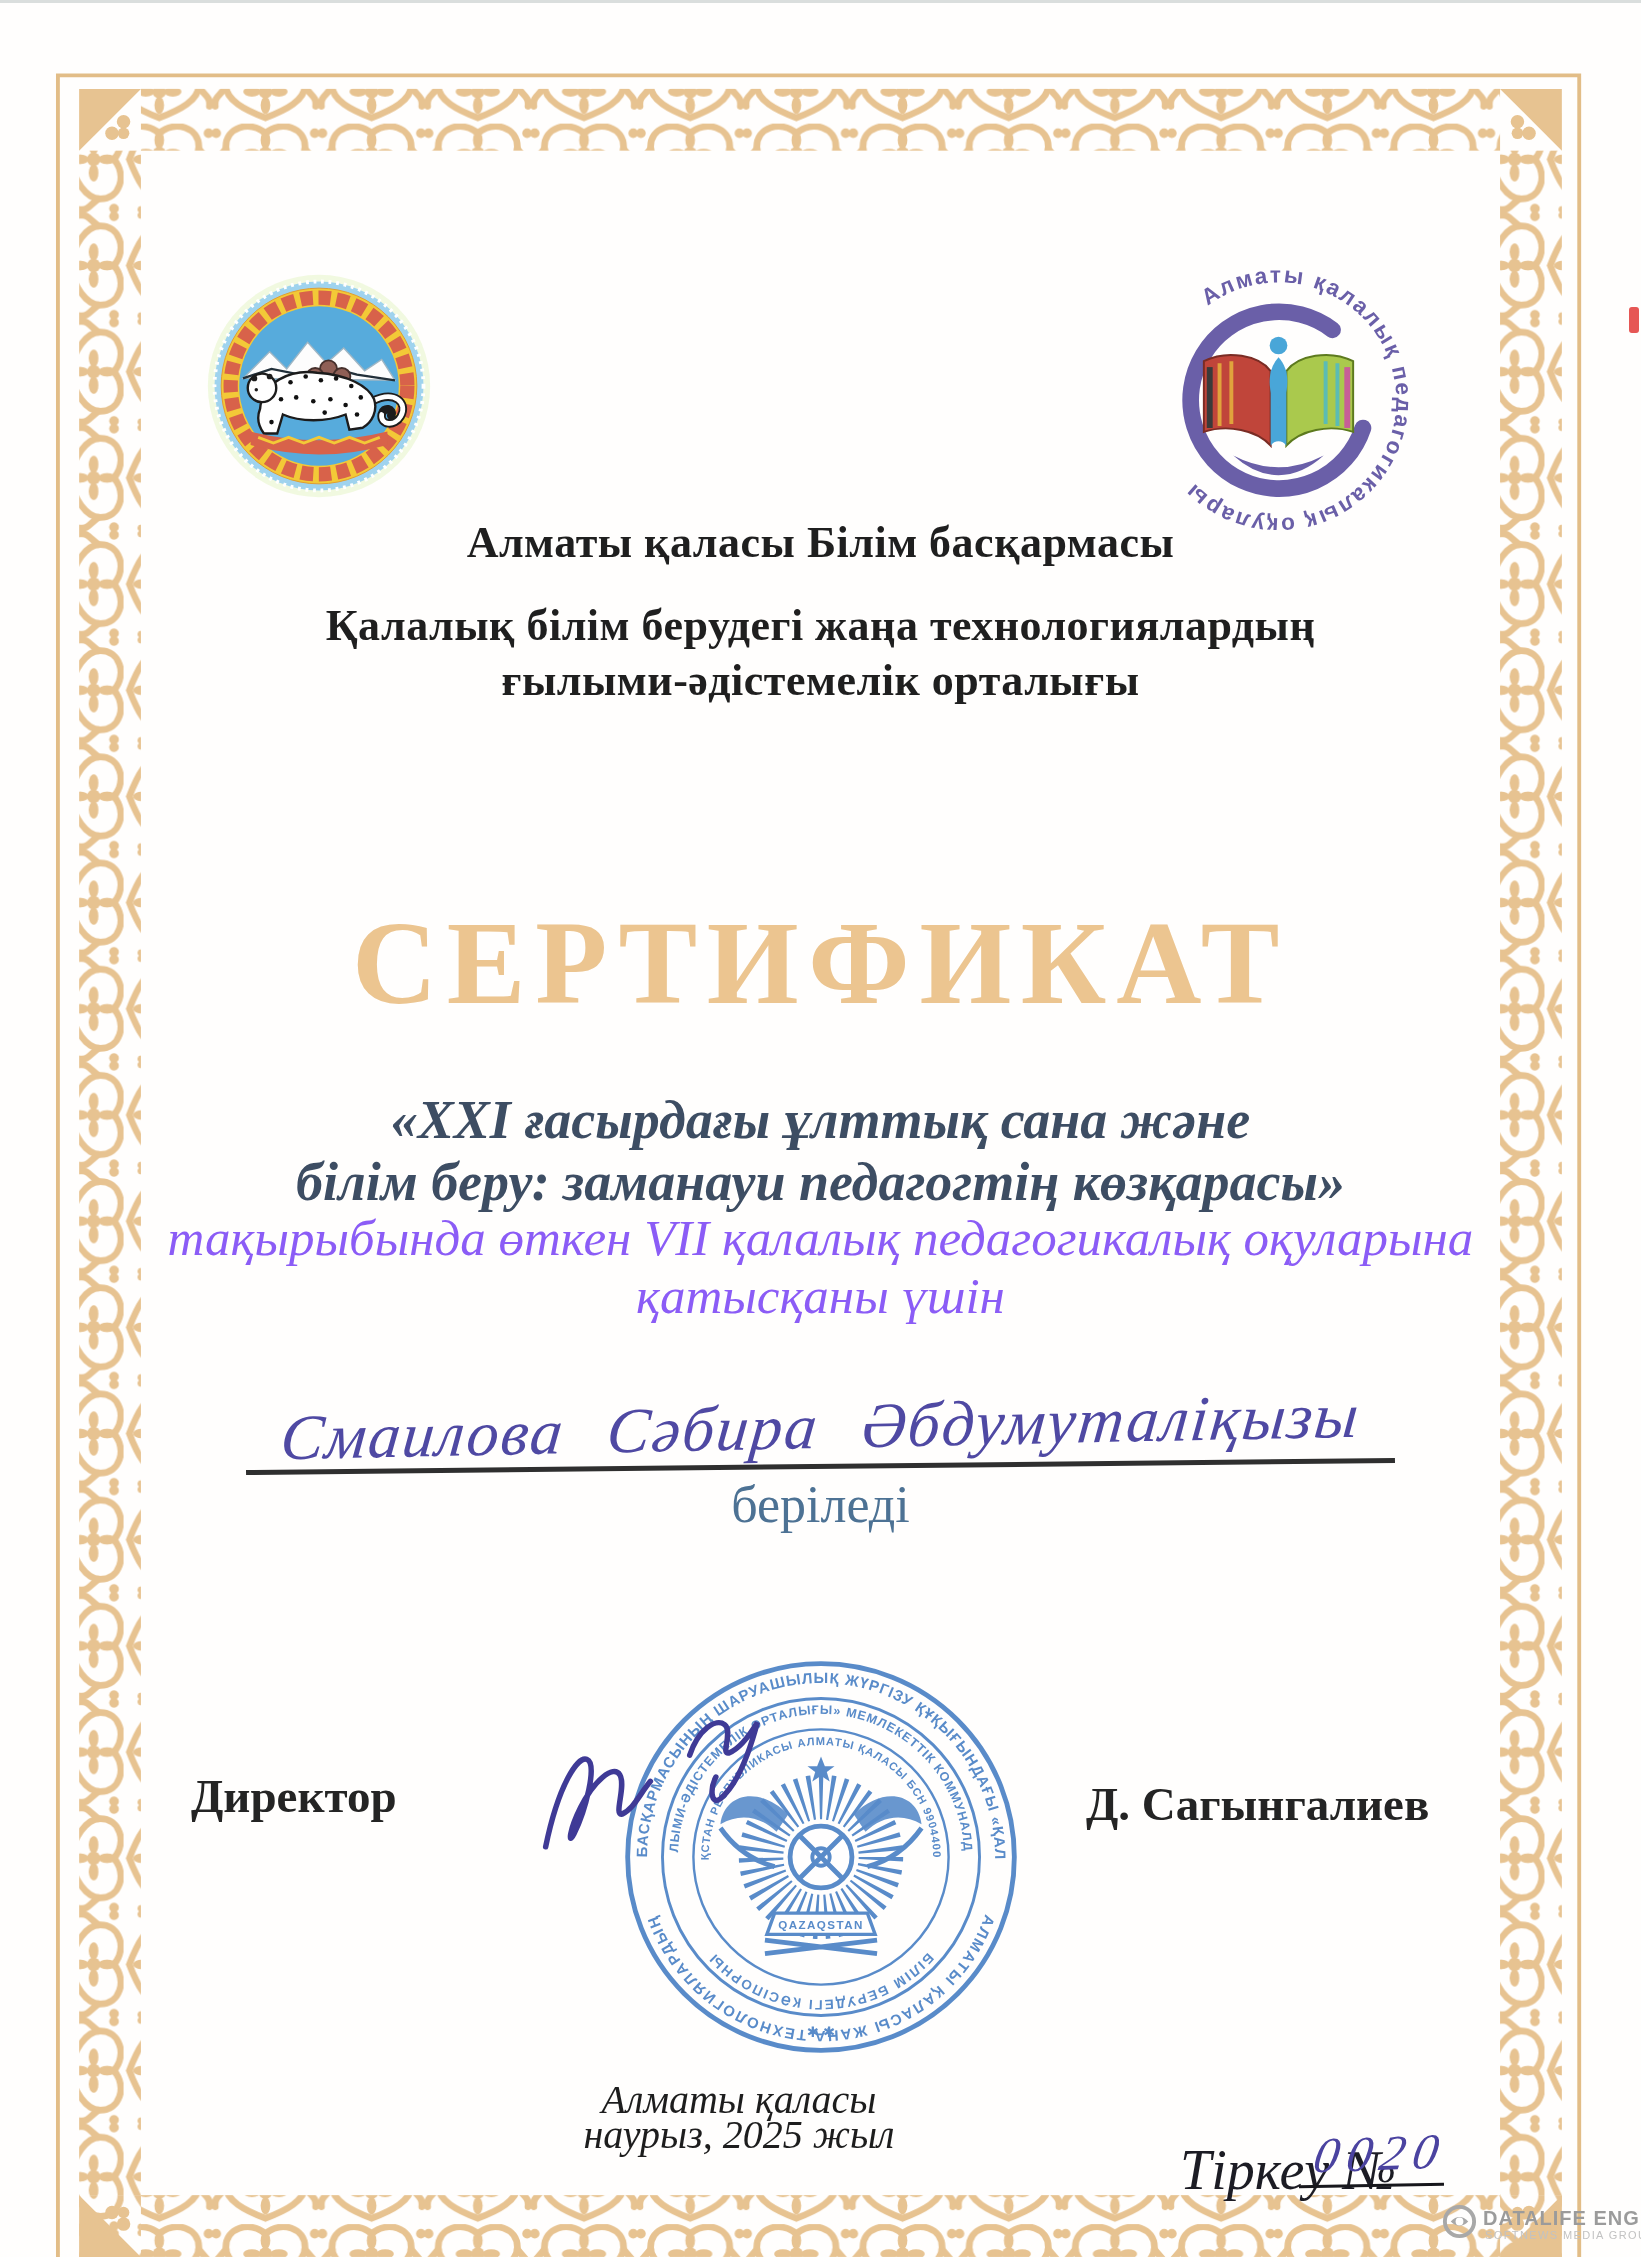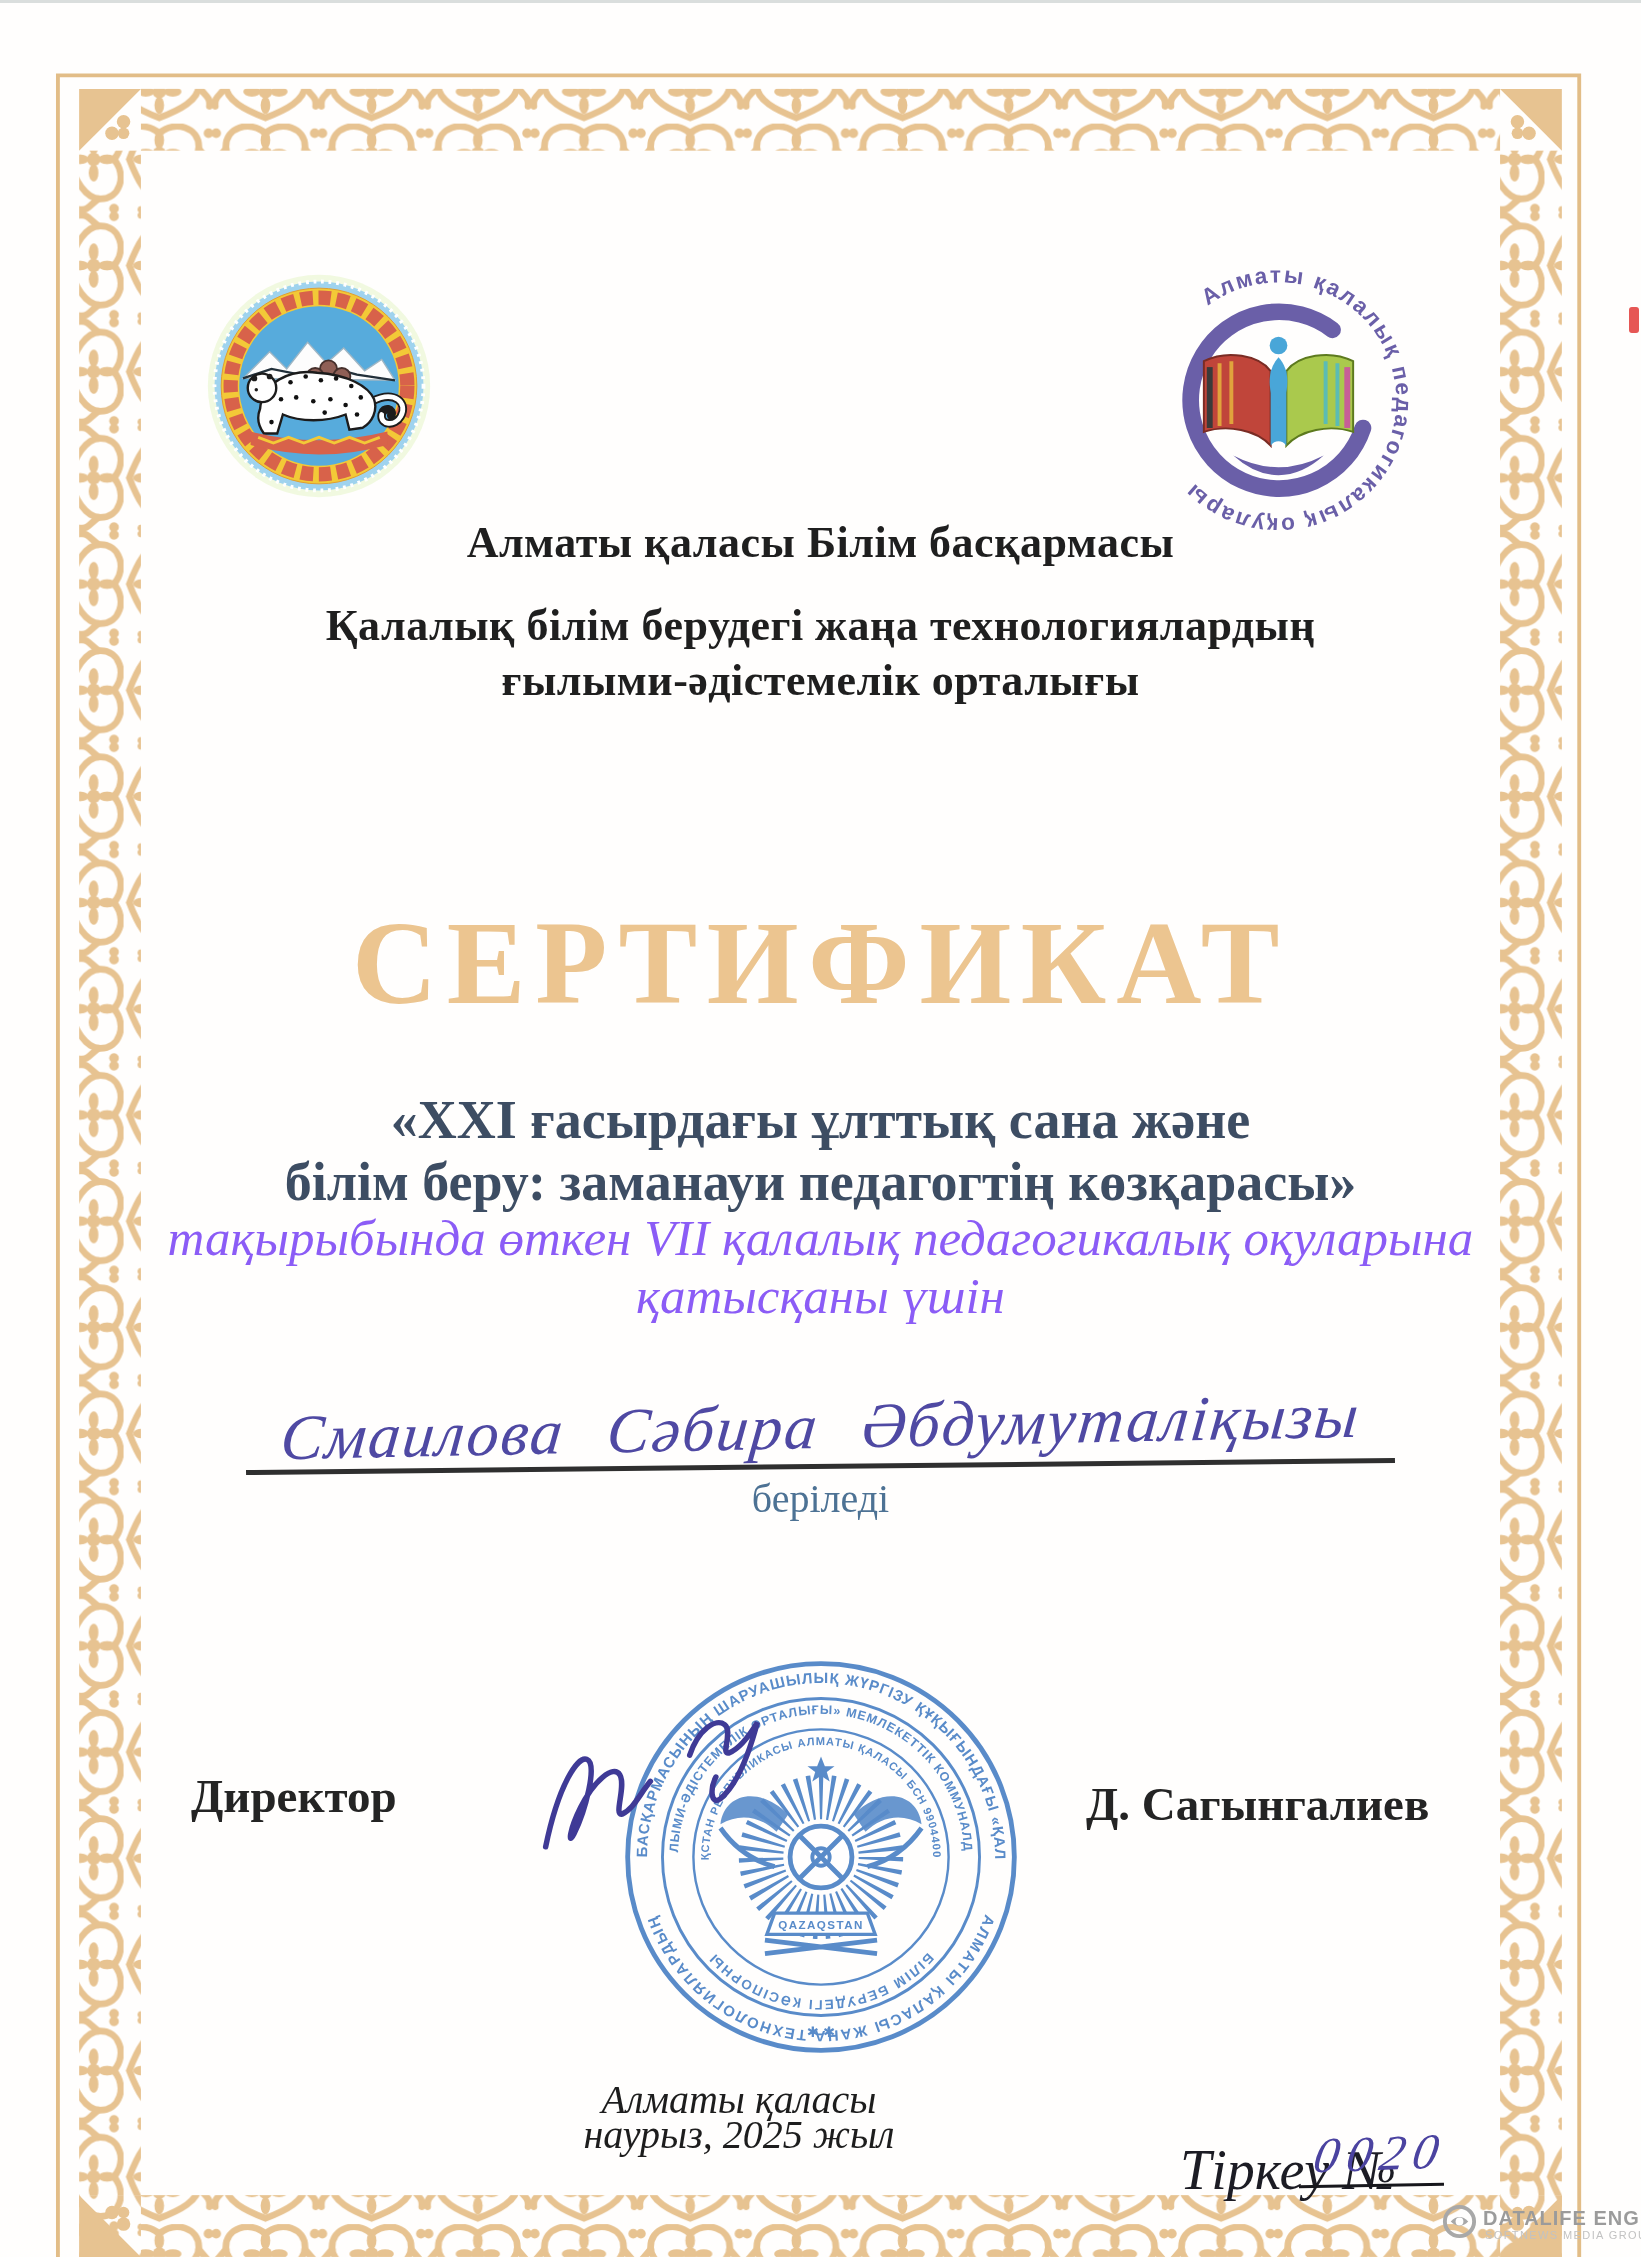--- a/index.html
+++ b/index.html
@@ -2,25 +2,25 @@
 <html><head>
 <meta charset="utf-8">
 <style>
   html,body{margin:0;padding:0;background:#ffffff;}
   #page{position:relative;width:1641px;height:2257px;background:#fffefd;overflow:hidden;
         font-family:"Liberation Serif","DejaVu Serif",serif;}
   .abs{position:absolute;}
   .ctr{left:0;width:1641px;text-align:center;}
   .issuer{color:#1f1f1f;font-weight:bold;font-size:44px;line-height:55px;letter-spacing:0.5px;}
   .cert-title{color:#ecc590;font-weight:bold;font-size:118px;letter-spacing:9.7px;}
-  .theme-b{color:#3d4d63;font-weight:bold;font-size:54px;}
+  .theme-b{color:#3d4d63;font-weight:bold;font-style:italic;font-size:54px;}
   .theme-n{color:#8b5cf6;font-style:italic;font-size:51px;}
   .handwriting{color:#4f49a3;font-style:italic;letter-spacing:1.9px;word-spacing:25px;
                transform:skewX(-7deg) rotate(-1.2deg);}
-  .grant{color:#4d7294;font-size:40px;}
+  .grant{color:#4d7294;font-size:52px;}
   .black-bold{color:#242424;font-weight:bold;font-size:47px;}
   .city-date{color:#1d1d1d;font-style:italic;font-size:40px;line-height:48px;}
   .reg-label{color:#1c1c24;font-style:italic;font-size:56px;}
   .reg-num{color:#4b43a0;font-style:italic;font-size:50px;letter-spacing:7.7px;transform:skewX(-12deg) rotate(-2deg);}
   .rule{background:#2f2f2f;}
   .wm-title{font-family:"Liberation Sans","DejaVu Sans",sans-serif;font-weight:bold;font-size:20px;
             color:#9b9b9b;letter-spacing:1px;}
   .wm-sub{font-family:"Liberation Sans","DejaVu Sans",sans-serif;font-size:11px;color:#c2c2c2;letter-spacing:1.4px;}
   .top-scan{background:#b5bdbd;opacity:.5;}
   .red-mark{background:#e2403e;border-radius:2.9px;opacity:.88;}

